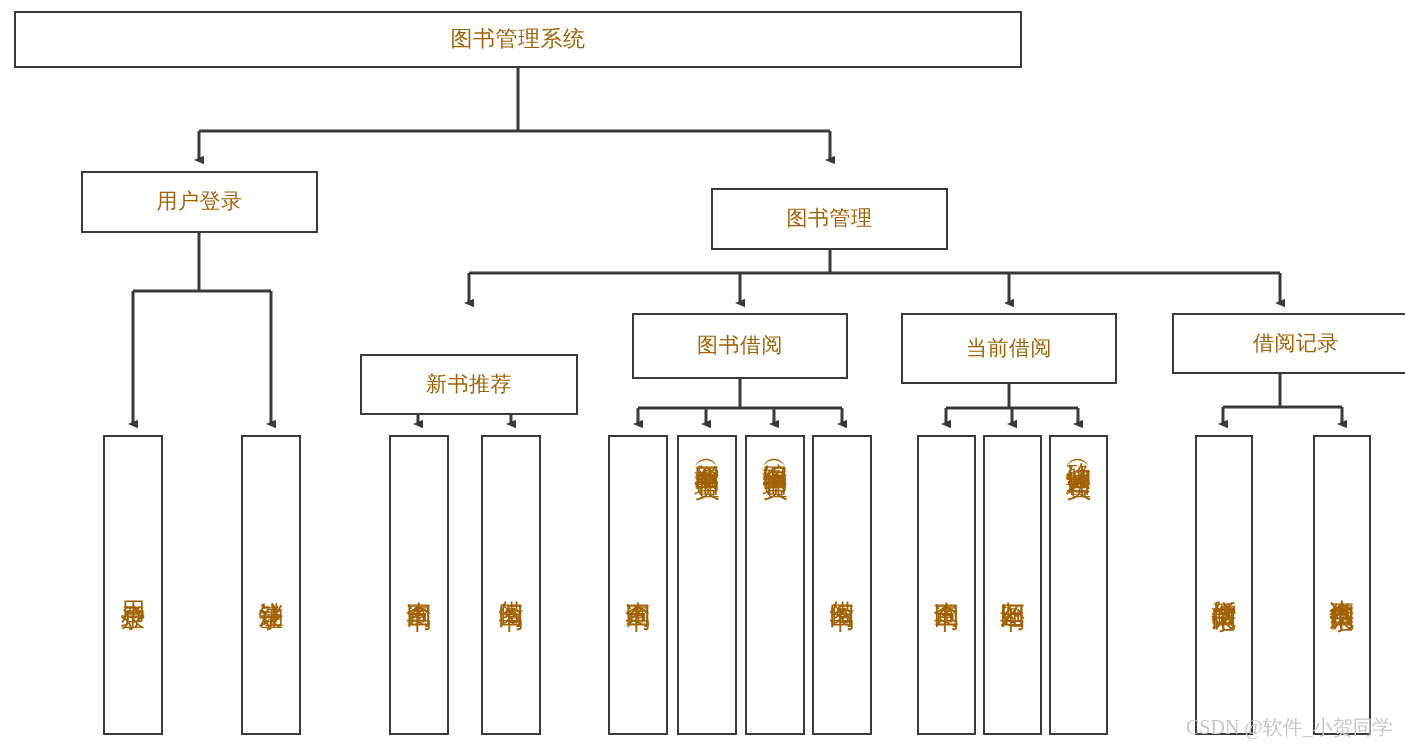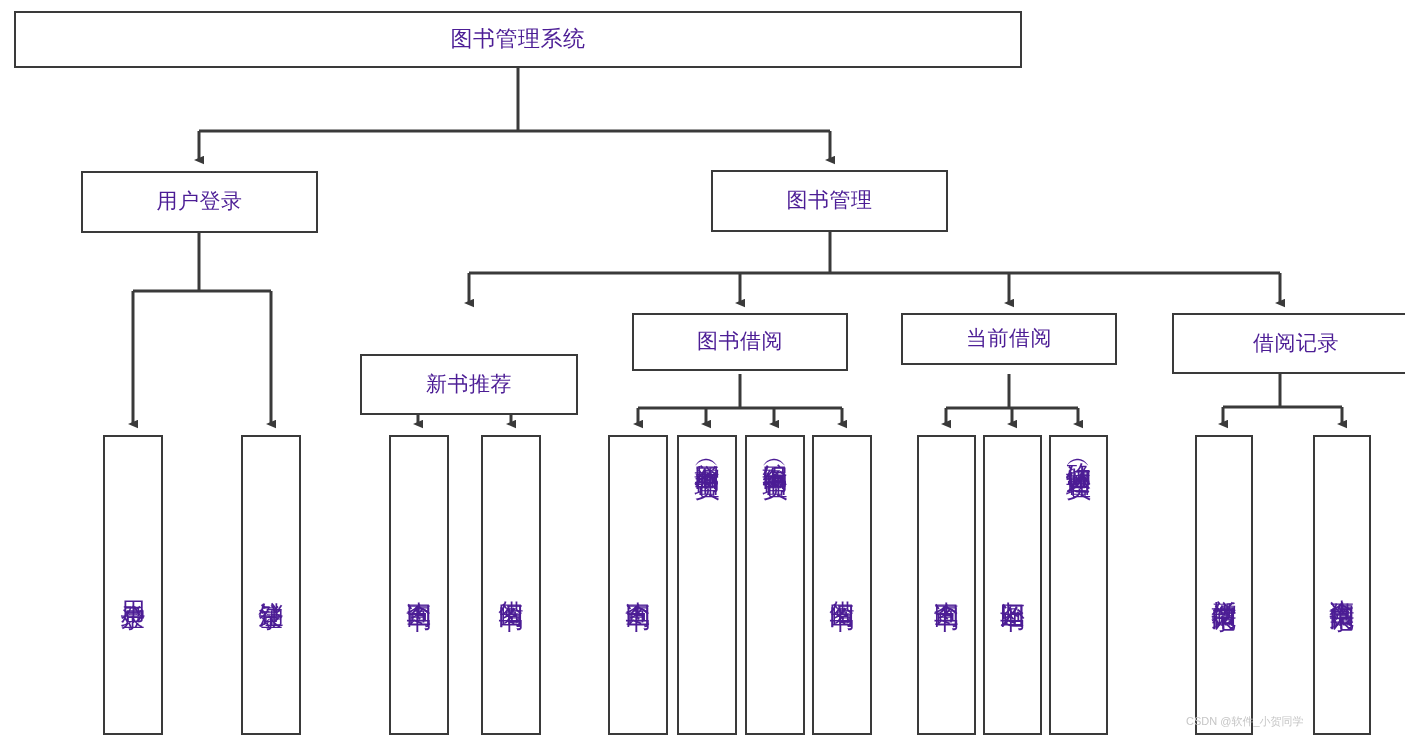--- a/index.html
+++ b/index.html
@@ -32,21 +32,21 @@
     position: absolute;
     box-sizing: border-box;
     background: #ffffff;
     border: 2px solid #3a3a3a;
     display: flex;
     align-items: center;
     justify-content: center;
     z-index: 2;
   }
   .node .label {
-    color: #4c1d95;
+    color: #a16207;
     letter-spacing: 0.5px;
     white-space: pre-wrap;
     text-align: center;
   }
   
   .node.horiz .label {
     font-size: 21px;
     line-height: 1.2;
   }
   .node.root .label { font-size: 22px; }
@@ -64,25 +64,25 @@
     letter-spacing: 2px;
     max-height: 100%;
   }
   .node.vert.top-align {
     align-items: flex-start;
   }
   .watermark {
     position: absolute;
     left: 1186px;
     top: 714px;
-    font-size: 11px;
+    font-size: 20px;
     color: #c6c6c6;
     white-space: nowrap;
     z-index: 5;
-    font-family: Liberation Sans, sans-serif;
+    font-family: Liberation Serif, serif;
   }
 </style>
 </head>
 <body>
 
 <div id="diagram-root">
 
   <svg class="edges" viewBox="0 0 1405 747" xmlns="http://www.w3.org/2000/svg">
     <defs>
       <marker id="arrow" markerWidth="10" markerHeight="10" refX="4.2" refY="5" orient="auto" markerUnits="userSpaceOnUse">
@@ -134,33 +134,33 @@
   </svg>
 
   <div class="node horiz root" style="left:14px; top:11px; width:1008px; height:57px;">
     <span class="label">图书管理系统</span>
   </div>
 
   <div class="node horiz" style="left:81px; top:171px; width:237px; height:62px;">
     <span class="label">用户登录</span>
   </div>
 
-  <div class="node horiz" style="left:711px; top:170px; width:237px; height:62px;">
+  <div class="node horiz" style="left:711px; top:188px; width:237px; height:62px;">
     <span class="label">图书管理</span>
   </div>
 
   <div class="node horiz" style="left:360px; top:313px; width:218px; height:61px;margin-top:41px;">
     <span class="label">新书推荐</span>
   </div>
 
-  <div class="node horiz" style="left:632px; top:313px; width:216px; height:58px;">
+  <div class="node horiz" style="left:632px; top:313px; width:216px; height:66px;">
     <span class="label">图书借阅</span>
   </div>
 
-  <div class="node horiz" style="left:901px; top:313px; width:216px; height:52px;">
+  <div class="node horiz" style="left:901px; top:313px; width:216px; height:71px;">
     <span class="label">当前借阅</span>
   </div>
 
   <div class="node horiz" style="left:1172px; top:313px; width:248px; height:61px;">
     <span class="label">借阅记录</span>
   </div>
 
   <div class="node vert" style="left:103px; top:435px; width:60px; height:300px;">
     <span class="label">用户登录</span>
   </div>

